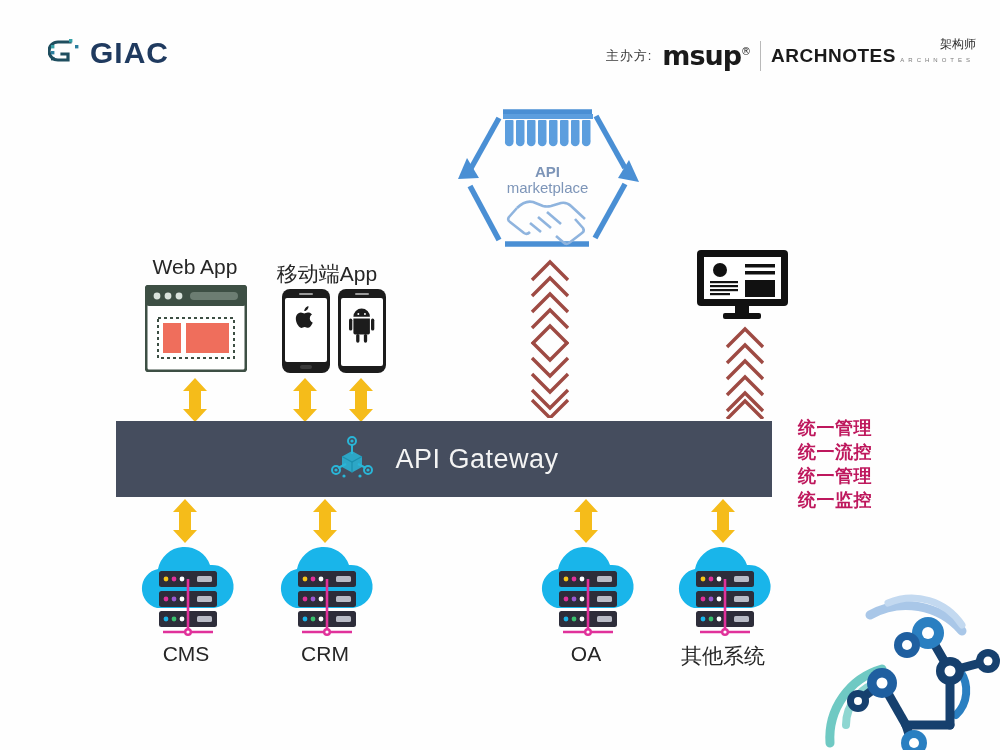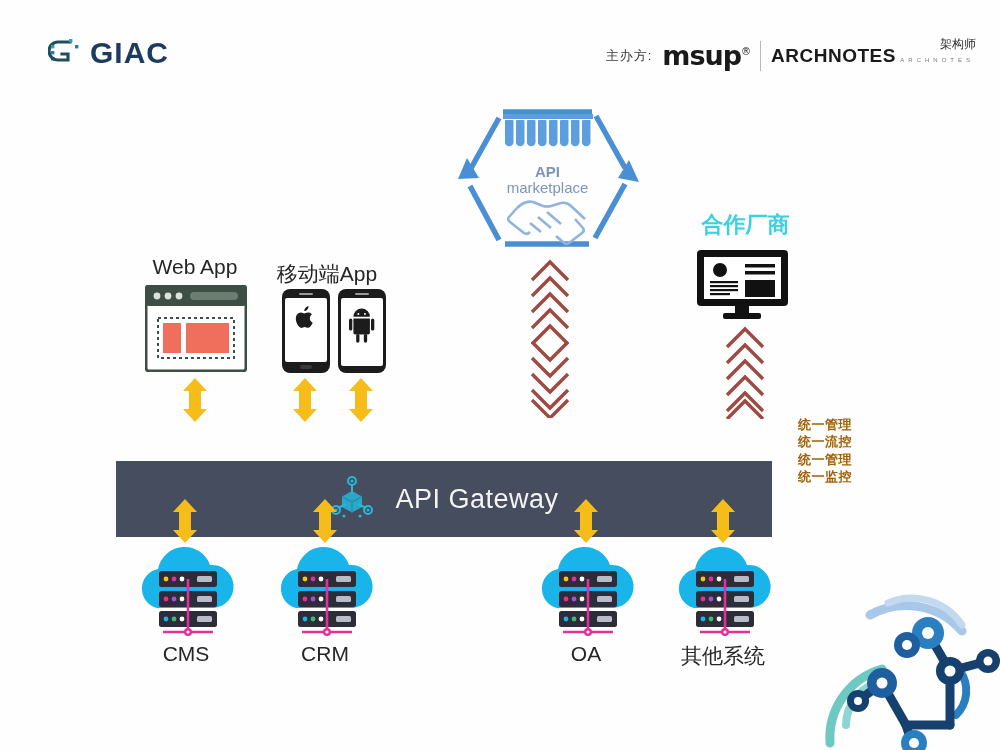--- a/index.html
+++ b/index.html
@@ -77,31 +77,31 @@
   #icon-webapp  { position:absolute; left:145px; top:285px; }
   #icon-phone-ios { position:absolute; left:281px; top:288px; }
   #icon-phone-android { position:absolute; left:337px; top:288px; }
   #icon-monitor { position:absolute; left:695px; top:248px; }
 
   
   #gateway {
     position:absolute; left:116px; top:421px;
     width:656px; height:76px;
     background:#454d5e;
-    display:flex; align-items:center; justify-content:center; gap:20px;margin-top:40px;
+    display:flex; align-items:center; justify-content:center; gap:20px;
   }
   #gateway .gw-text {
     color:#f4f4f4; font-size:27px; letter-spacing:0.5px;
     font-family:"Liberation Sans", sans-serif;
   }
 
   
   #unified {
     position:absolute; left:798px; top:416px;
-    font-size:13px; font-weight:bold; color:#a16207;
+    font-size:18px; font-weight:bold; color:#be185d;
     line-height:1.33; letter-spacing:0.5px;
     font-family:"DejaVu Sans", sans-serif;
   }
 
   
   .sys-label {
     position:absolute; text-align:center; width:120px;
     font-size:21px; color:#262626; white-space:nowrap;
     font-family:"Liberation Sans", sans-serif;
   }
@@ -194,21 +194,20 @@
       </g>
     </svg>
     <div class="mp-title">
       <div class="l1">API</div>
       <div>marketplace</div>
     </div>
   </div>
 
   <div class="client-label" id="label-webapp">Web App</div>
   <div class="client-label" id="label-mobile">移动端App</div>
-  <div class="client-label" id="label-partner">合作厂商</div>
 
   <div id="icon-webapp">
     <svg width="102" height="87" viewBox="0 0 102 87">
       <rect x="1" y="1" width="100" height="85" rx="3" fill="#ffffff" stroke="#3d4f44" stroke-width="3"></rect>
       <rect x="1" y="1" width="100" height="20" rx="3" fill="#3d4f44"></rect>
       <circle cx="12" cy="11" r="3.4" fill="#d9e3dc"></circle>
       <circle cx="23" cy="11" r="3.4" fill="#d9e3dc"></circle>
       <circle cx="34" cy="11" r="3.4" fill="#d9e3dc"></circle>
       <rect x="45" y="7" width="48" height="8" rx="4" fill="#6c7d72"></rect>
       <rect x="13" y="33" width="76" height="40" fill="none" stroke="#3d4f44" stroke-width="2" stroke-dasharray="3,3"></rect>

